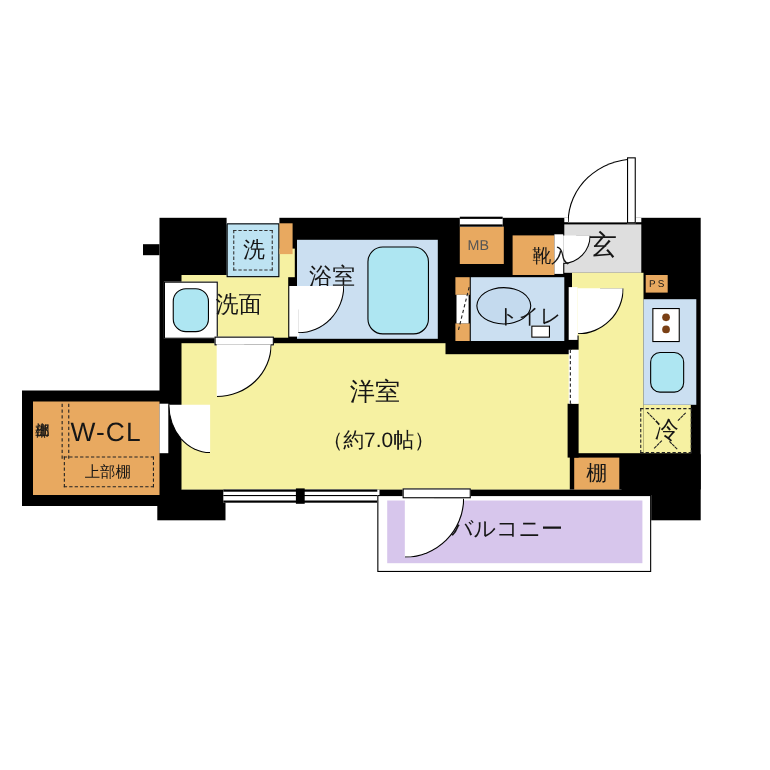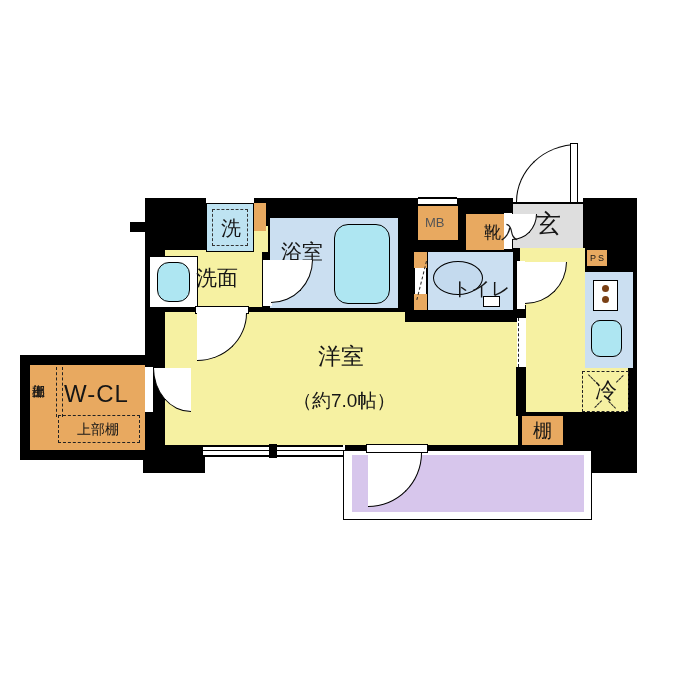--- a/index.html
+++ b/index.html
@@ -131,17 +131,18 @@
   <div class="gapw" style="left:145px;top:367px;width:8px;height:45px;"></div>
   <div class="arc arc-tr" style="left:153px;top:368px;width:38px;height:44px;"></div>
 
   <div class="abs" style="left:203px;top:445px;width:140px;height:12px;background:#fff;border-top:2px solid #000;border-bottom:2px solid #000;box-sizing:border-box;">
     <div style="position:absolute;left:0;top:3px;width:100%;height:1px;background:#000;"></div>
   </div>
   <div class="wall" style="left:269px;top:444px;width:8px;height:14px;"></div>
 
   <div class="abs" style="left:343px;top:450px;width:249px;height:70px;background:#fff;border:1px solid #000;box-sizing:border-box;"></div>
   <div class="room c-purple" style="left:352px;top:455px;width:232px;height:57px;"></div>
+  <div class="lbl" style="left:410px;top:471px;font-size:20px;">バルコニー</div>
 
   <div class="arc arc-tl" style="left:368px;top:453px;width:54px;height:54px;"></div>
   <div class="panel" style="left:366px;top:444px;width:62px;height:9px;"></div>
 
 </div>
 
 </body></html>

